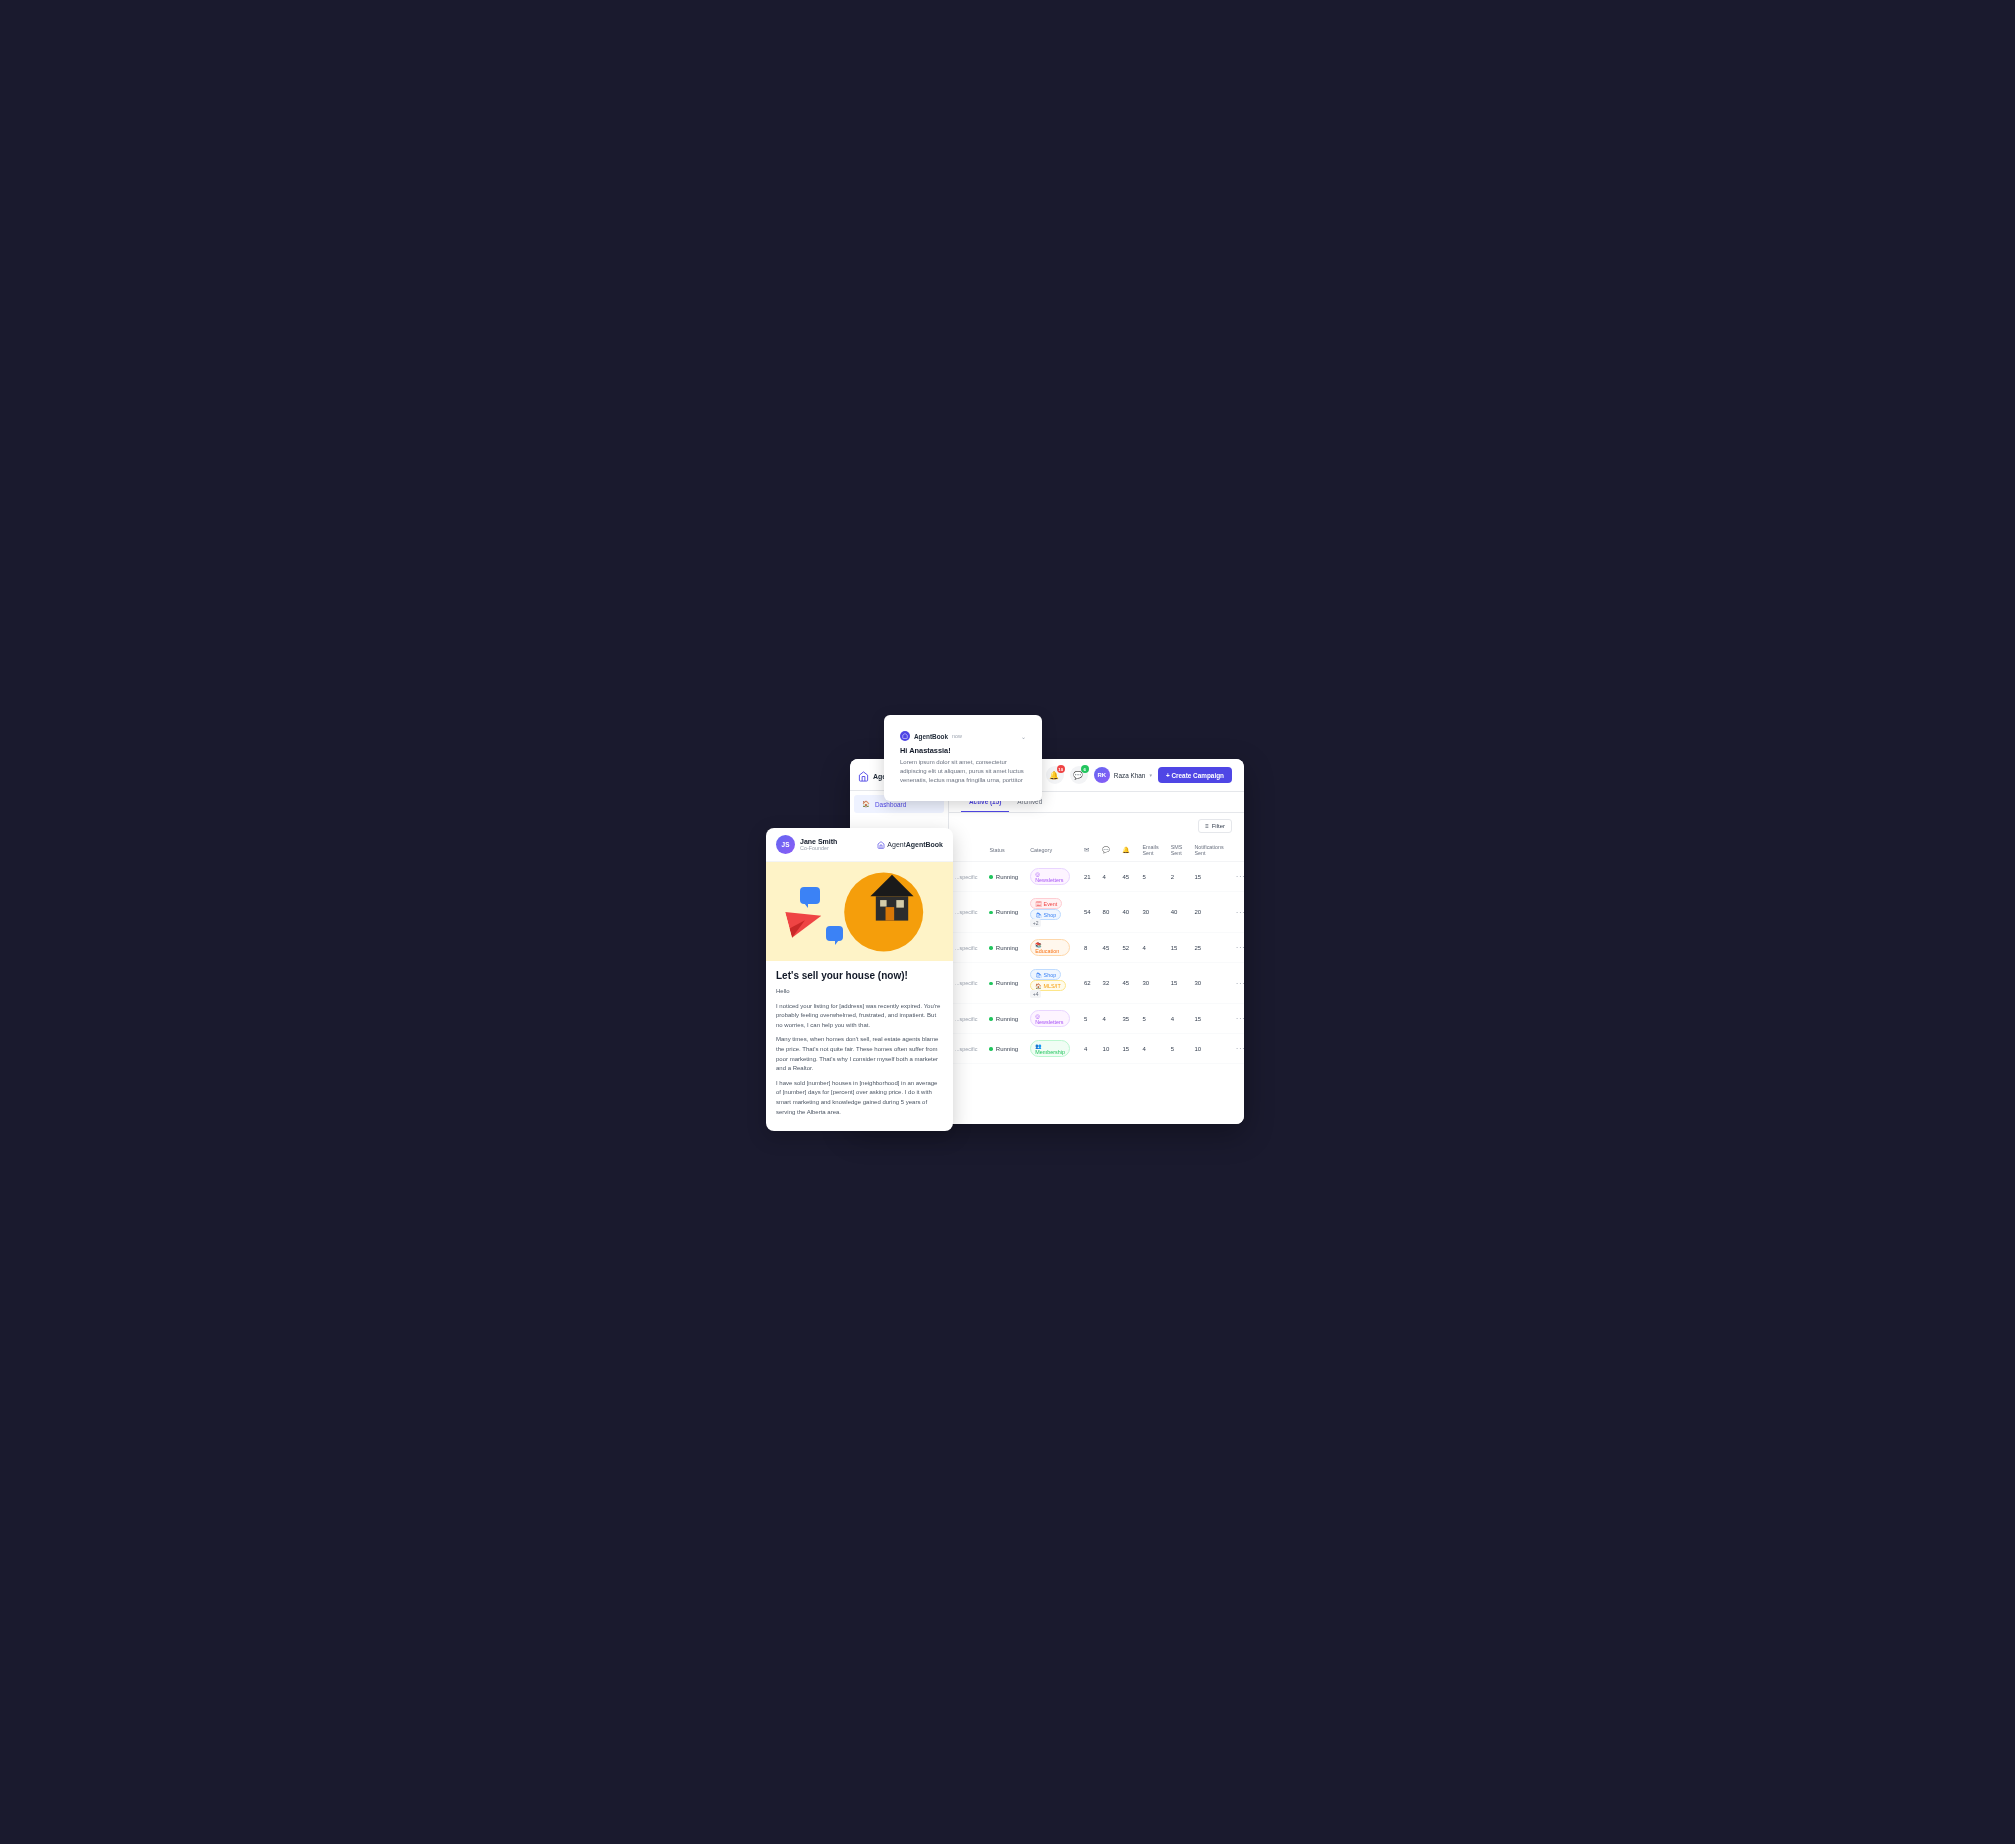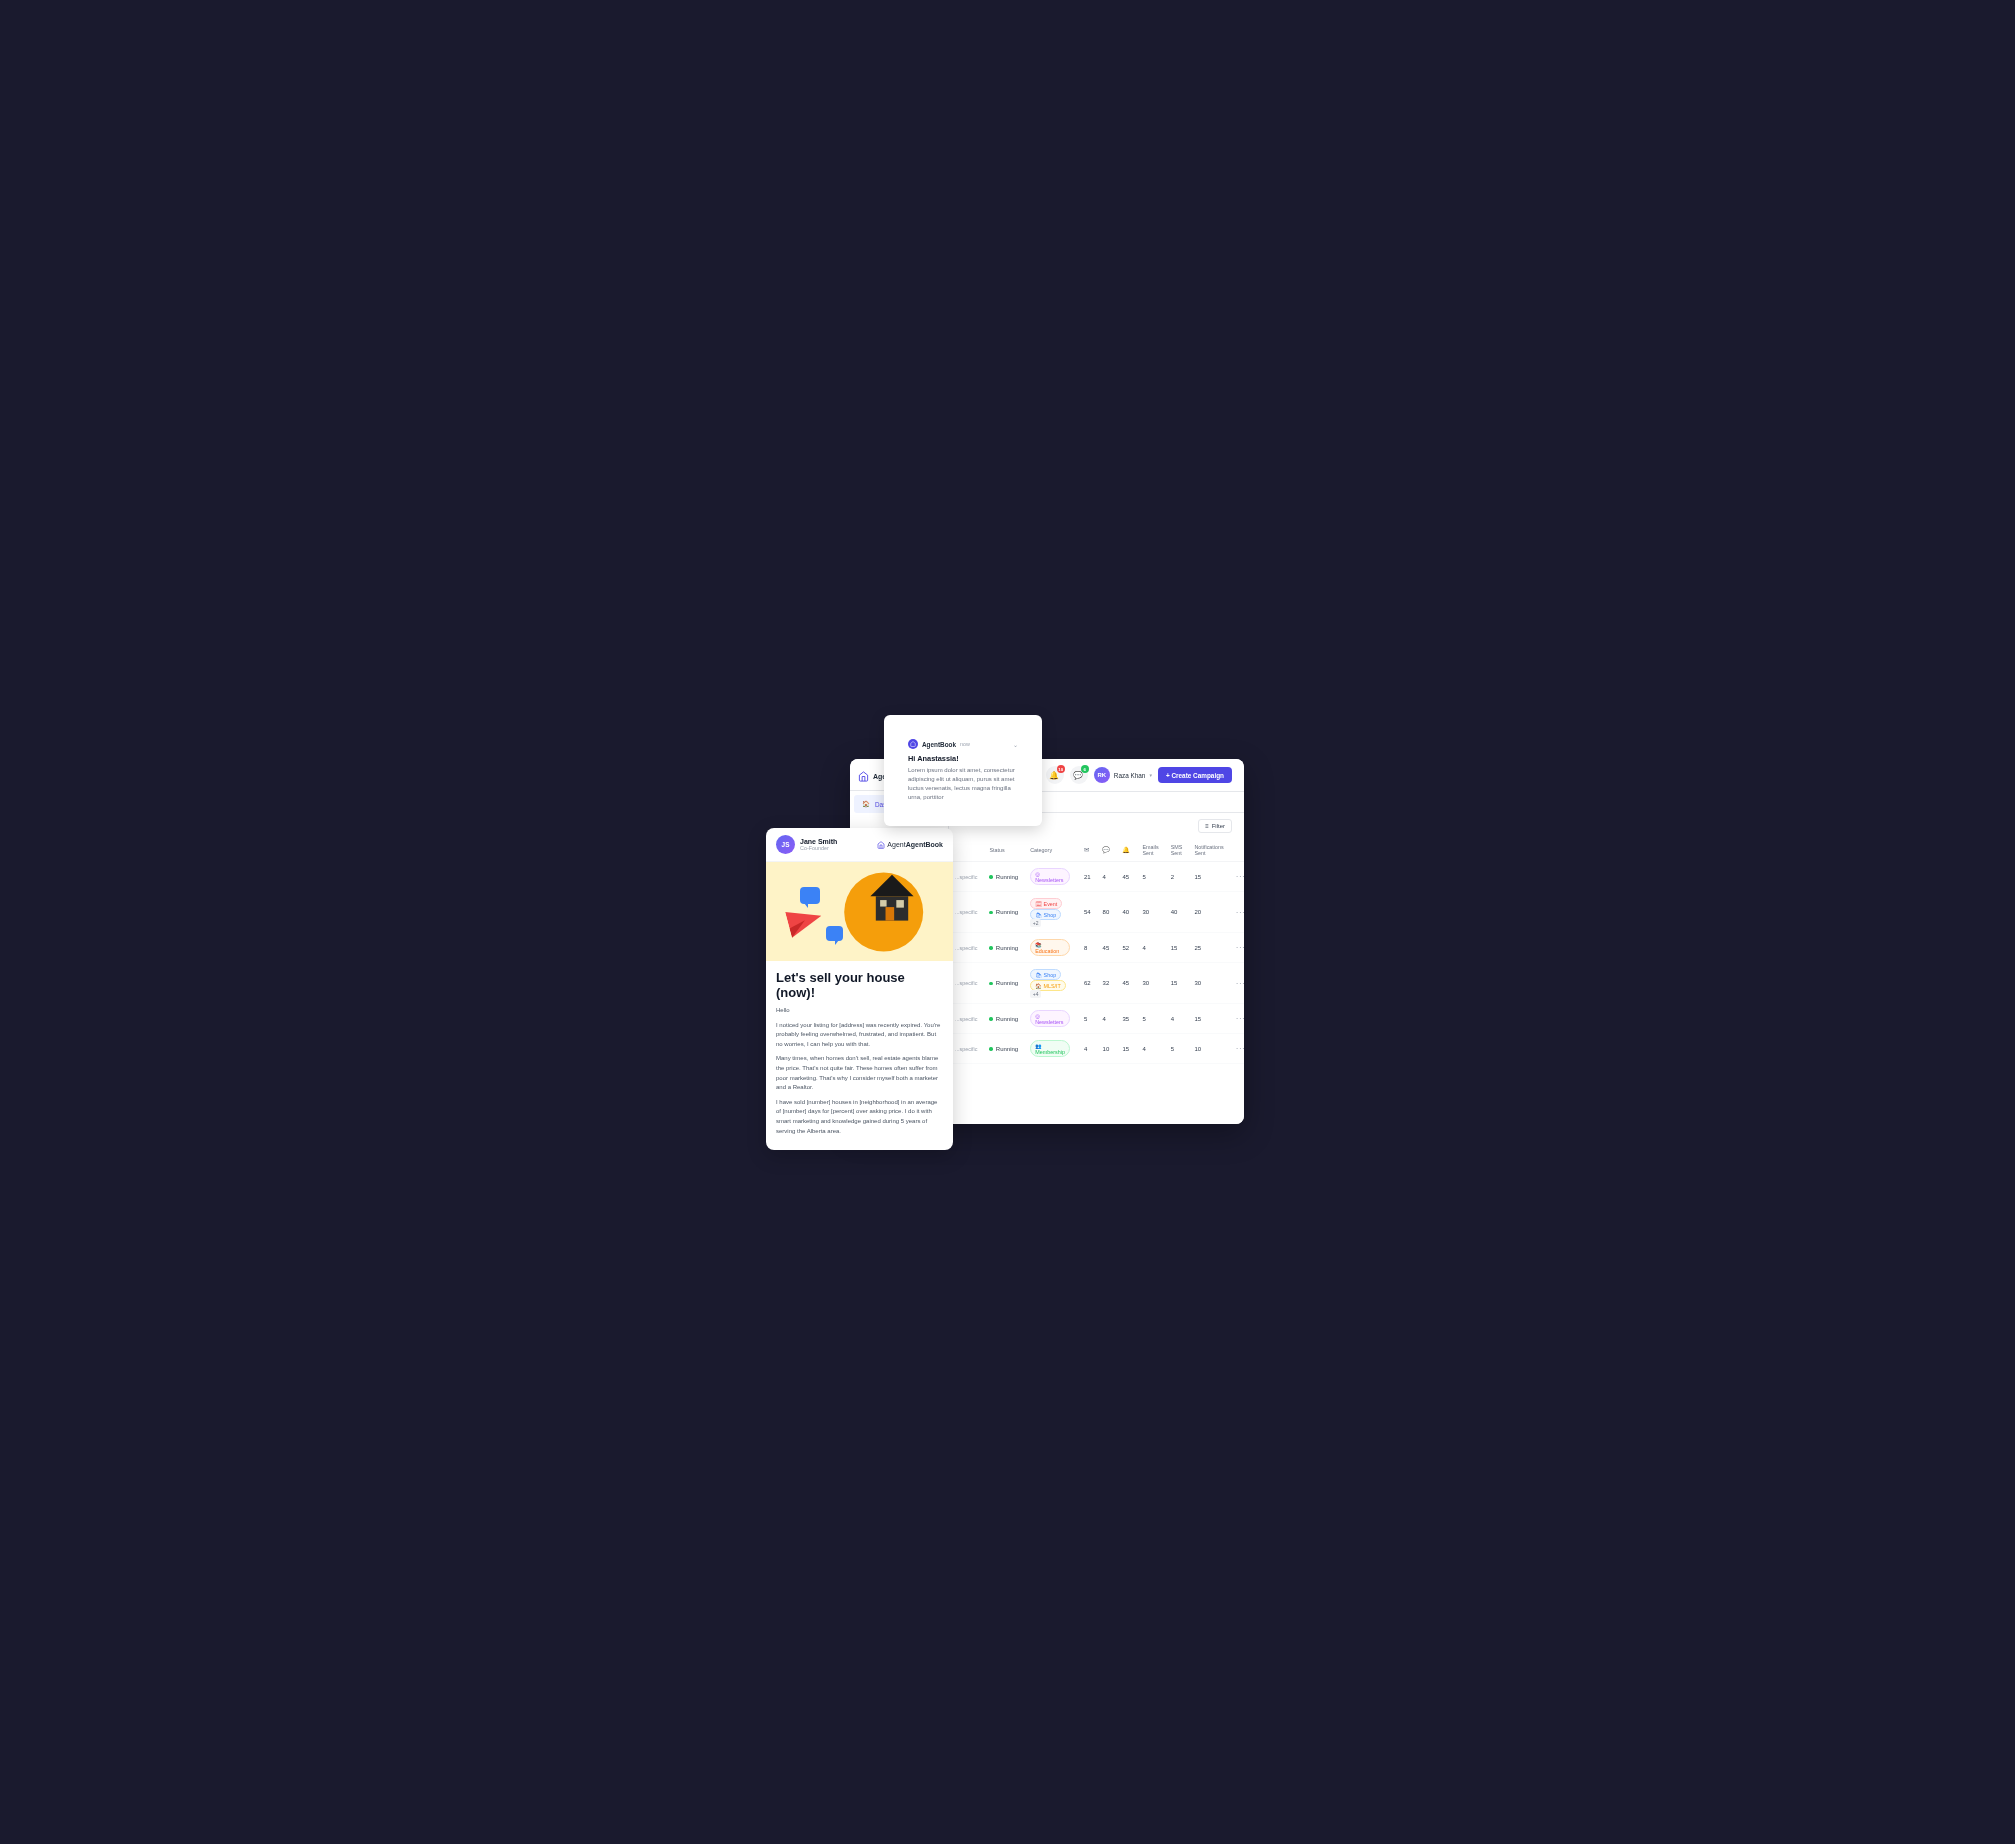--- a/index.html
+++ b/index.html
@@ -319,21 +319,21 @@
 
     
     .notification-toast {
       position: absolute;
       top: -5px;
       left: 113px;
       width: 158px;
       background: #fff;
       border-radius: 6px;
       box-shadow: 0 4px 15px rgba(0,0,0,0.18);
-      padding: 24px;
+      padding: 16px;
       z-index: 20;
     }
 
     .toast-header {
       display: flex;
       align-items: center;
       gap: 4px;
       margin-bottom: 5px;
     }
 
@@ -503,21 +503,21 @@
       border-left: 0px solid transparent;
       border-right: 4px solid transparent;
       border-top: 5px solid #3b82f6;
     }
 
     .card-body {
       padding: 9px 10px;
     }
 
     .card-headline {
-      font-size: 13px;
+      font-size: 10px;
       font-weight: 800;
       color: #111827;
       margin-bottom: 6px;
     }
 
     .card-text {
       font-size: 6px;
       color: #4b5563;
       line-height: 1.6;
       margin-bottom: 5px;

